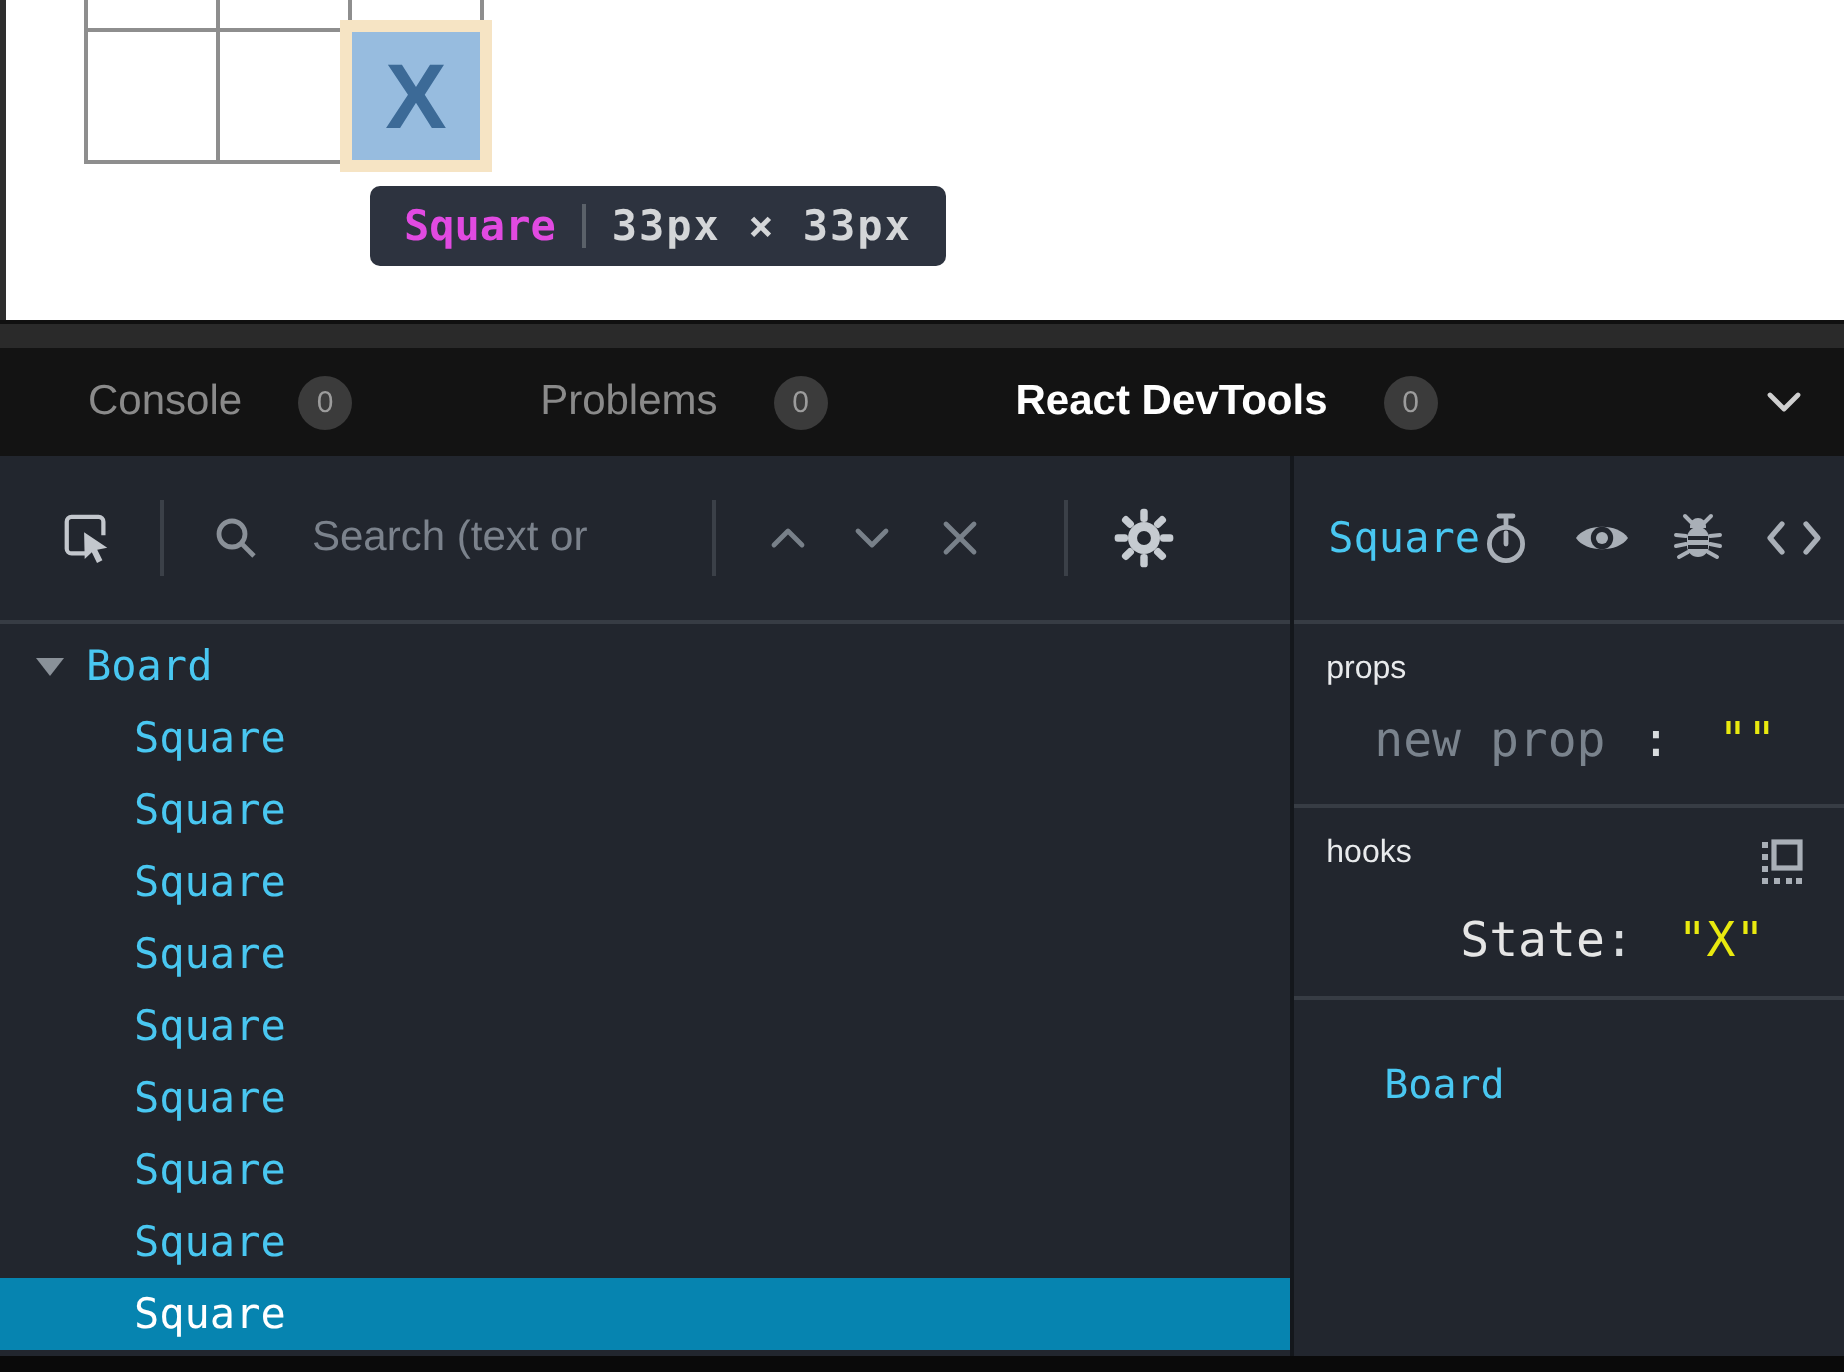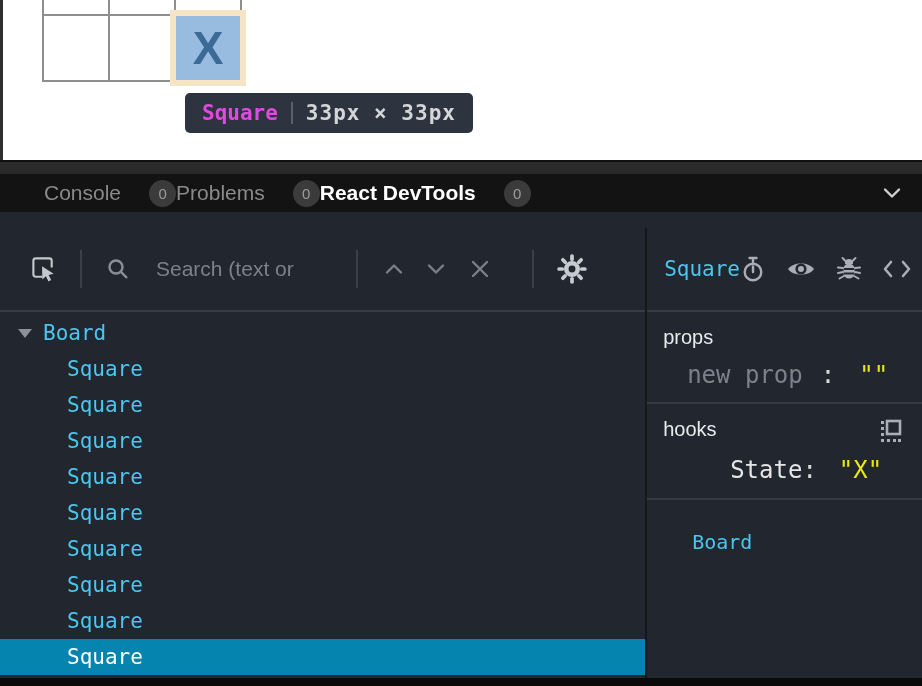--- a/index.html
+++ b/index.html
@@ -28,25 +28,25 @@
     background:#2d333f; border-radius:5px;
     display:flex; align-items:center; padding:0 17px; gap:13px;
     font-family:"DejaVu Sans Mono", monospace; font-weight:bold; font-size:21px;
   }
   .tooltip .name { color:#e14ae1; }
   .tooltip .tt-sep { width:2px; height:22px; background:#5a6169; }
   .tooltip .dims { color:#d4d6d8; letter-spacing:1px;text-align:center; }
   
   .strip { position:absolute; top:160px; left:0; width:922px; height:14px; background:#2a2a2a; border-top:2px solid #101010; }
   .tabbar {
-    position:absolute; top:174px; left:0; width:922px; height:38px; background:#131313;
+    position:absolute; top:174px; left:0; width:922px; height:54px; background:#131313;
     display:flex; align-items:center; padding-left:44px;
   }
   .tab { display:flex; align-items:center; font-size:21px; color:#8a8a8a; cursor:default; }
-  .tab + .tab { }
+  .tab + .tab { margin-left:94px; }
   .tab.active .tab-label { color:#ffffff; font-weight:700; }
   .badge {
     width:27px; height:27px; border-radius:50%; background:#3b3b3b; color:#9c9c9c;
     font-size:15px; display:flex; align-items:center; justify-content:center; margin-left:28px;
   }
   .tab-chevron { margin-left:auto; margin-right:20px; display:flex; align-items:center; }
   
   .devtools { position:absolute; top:228px; left:0; width:922px; height:450px; display:flex; background:#22262e; }
   .left-panel { width:695px; display:flex; flex-direction:column; }
   .v-divider { width:2px; background:#14171c; }
@@ -65,21 +65,21 @@
   .rp-header {
     height:84px; border-bottom:2px solid #373c44; flex-shrink:0;
     display:flex; align-items:center; padding:0 10px 0 17px;
     font-family:"DejaVu Sans Mono", monospace; font-size:21px; color:#49c7f1;
   }
   .rp-icons { margin-left:auto; display:flex; align-items:center; gap:20px; }
   .section { border-bottom:2px solid #373c44; padding:14px 16px 16px 16px; }
   .sec-props { height:92px; }
   .sec-hooks { height:96px; }
   .sec-rendered { flex:1; border-bottom:none; padding-top:18px; }
-  .section-title { font-size:20px; color:#e8eaec; }
+  .section-title { font-size:16px; color:#e8eaec; }
   .title-row { display:flex; align-items:flex-start; }
   .title-row .hooks-icon-wrap { margin-left:auto; margin-right:2px; display:flex; }
   .kv { margin-top:12px; padding-left:24px; font-family:"DejaVu Sans Mono", monospace; font-size:24px; display:flex; align-items:center; }
   .key-prop { color:#7a838d; }
   .key-state { color:#e5e5e5;margin-left:43px; }
   .colon { color:#d8dbde; }
   .colon.prop-colon { margin:0 24px 0 18px; }
   .colon.state-colon { margin:0 22px 0 0; }
   .val { color:#e9e90f; }
   .rendered-link { margin-top:12px; padding-left:29px; font-family:"DejaVu Sans Mono", monospace; font-size:20px; color:#49c7f1; }

